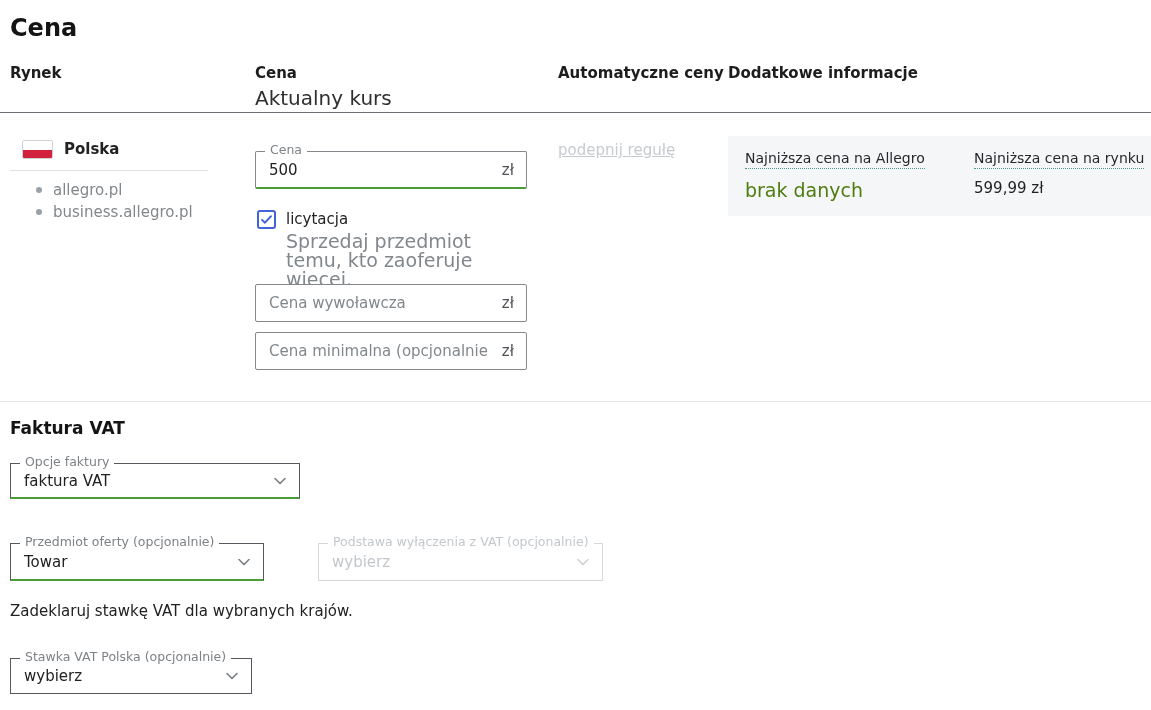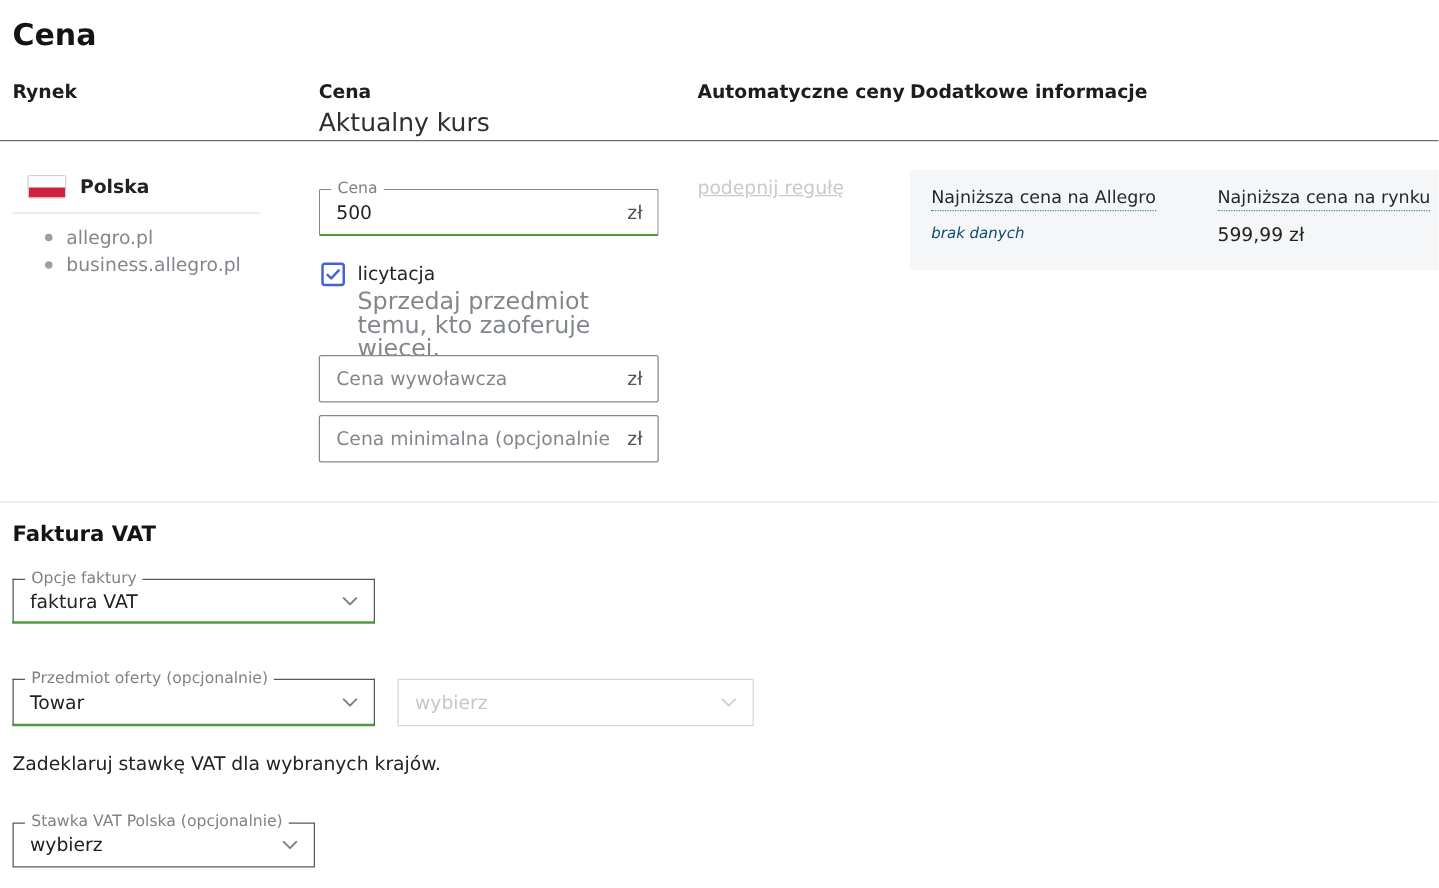--- a/index.html
+++ b/index.html
@@ -52,40 +52,40 @@
 
   
   .muted-link { left:558px; top:141px; font-size:15px; color:#c6cbd0; text-decoration:underline; cursor:pointer; }
 
   
   .info-panel { left:728px; top:136px; width:423px; height:80px; background:#f5f6f8; }
   .info-label { position:absolute; top:14px; font-size:14px; color:#25282b; border-bottom:1px dotted #4b968e; padding-bottom:2px; cursor:help; }
   .info-value { position:absolute; top:43px; font-size:15px; }
   .info-col1 { left:17px; }
   .info-col2 { left:246px; }
-  .value-muted { color:#0c4a6e; font-size:12px;font-style:italic; }
+  .value-muted { color:#4d7c0f; font-size:19px; }
   .value-dark { color:#222; }
 
   .section-divider { left:0; top:401px; width:1151px; border-top:1px solid #e3e5e8; }
 
   .vat-title { left:10px; top:418px; font-size:17px; font-weight:bold; color:#141414; }
 
   
   .select { border:1px solid #55595e; border-radius:0; background:#fff; cursor:pointer; }
   .select .notch { position:absolute; top:-9px; left:9px; background:#fff; padding:0 5px; font-size:12.5px; color:#7d8287; line-height:14px; white-space:nowrap; }
   .select .value { position:absolute; left:13px; top:50%; transform:translateY(-50%); font-size:15px; color:#222; }
   .select .chev { position:absolute; right:11px; top:50%; transform:translateY(-50%); width:16px; height:16px; color:#7a7f84; }
   .select.green-bottom { border-bottom:2px solid #4c9c39; }
   .select.disabled { border-color:#d5d8dc; cursor:default; }
   .select.disabled .notch { color:#c3c8cd; }
   .select.disabled .value { color:#c3c8cd; }
   .select.disabled .chev { color:#ced2d6; }
 
   .sel-invoice { left:10px;  top:463px; width:290px; height:36px; }
-  .sel-subject { left:10px;  top:543px; width:290px; height:38px; }
+  .sel-subject { left:10px;  top:543px; width:254px; height:38px; }
   .sel-exclusion { left:318px; top:543px; width:285px; height:38px; }
   .sel-vatrate { left:10px;  top:658px; width:242px; height:36px; }
 
   .vat-note { left:10px; top:602px; font-size:15px; color:#222; }
 </style>
 </head>
 <body>
 
 <div class="page">
 
@@ -156,20 +156,21 @@
 
   <div class="abs select green-bottom sel-subject">
     <span class="notch">Przedmiot oferty (opcjonalnie)</span>
     <span class="value">Towar</span>
     <svg class="chev" viewBox="0 0 16 16">
       <path d="M3 5.5l5 5 5-5" fill="none" stroke="currentColor" stroke-width="1.6" stroke-linecap="round" stroke-linejoin="round"></path>
     </svg>
   </div>
 
   <div class="abs select disabled sel-exclusion">
+    <span class="notch">Podstawa wyłączenia z VAT (opcjonalnie)</span>
     <span class="value">wybierz</span>
     <svg class="chev" viewBox="0 0 16 16">
       <path d="M3 5.5l5 5 5-5" fill="none" stroke="currentColor" stroke-width="1.6" stroke-linecap="round" stroke-linejoin="round"></path>
     </svg>
   </div>
 
   <div class="abs vat-note">Zadeklaruj stawkę VAT dla wybranych krajów.</div>
 
   <div class="abs select sel-vatrate">
     <span class="notch">Stawka VAT Polska (opcjonalnie)</span>

